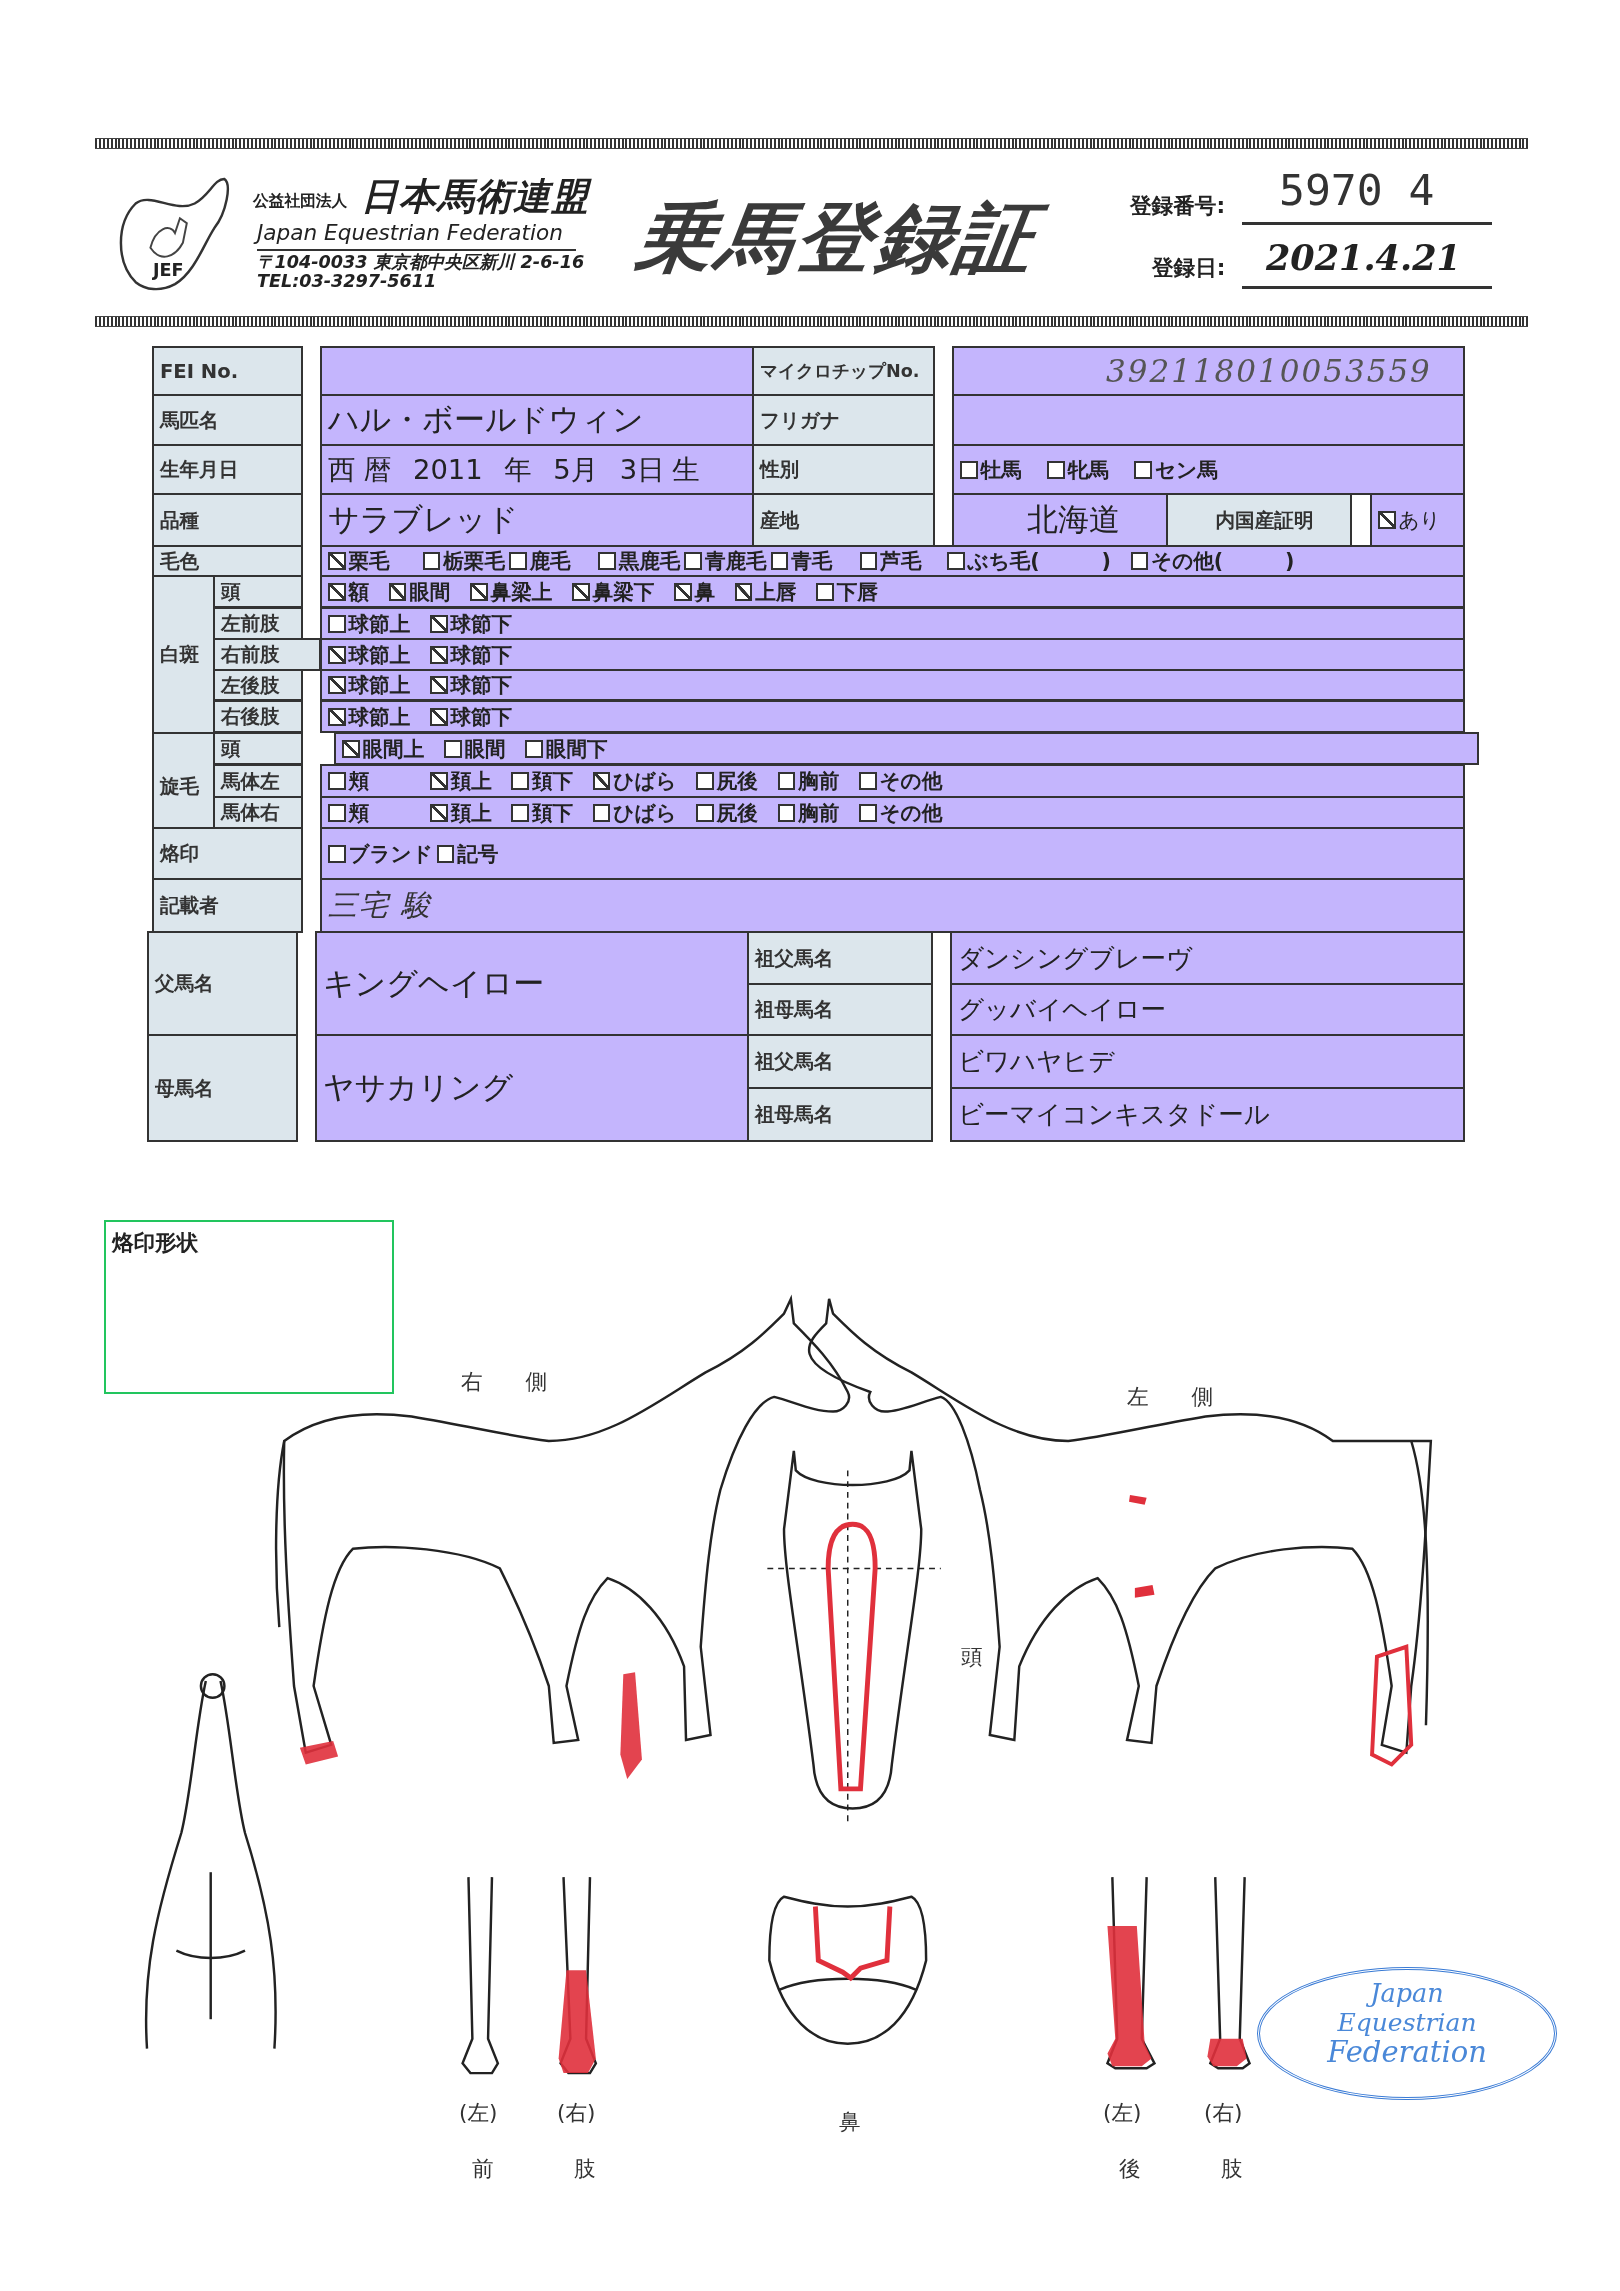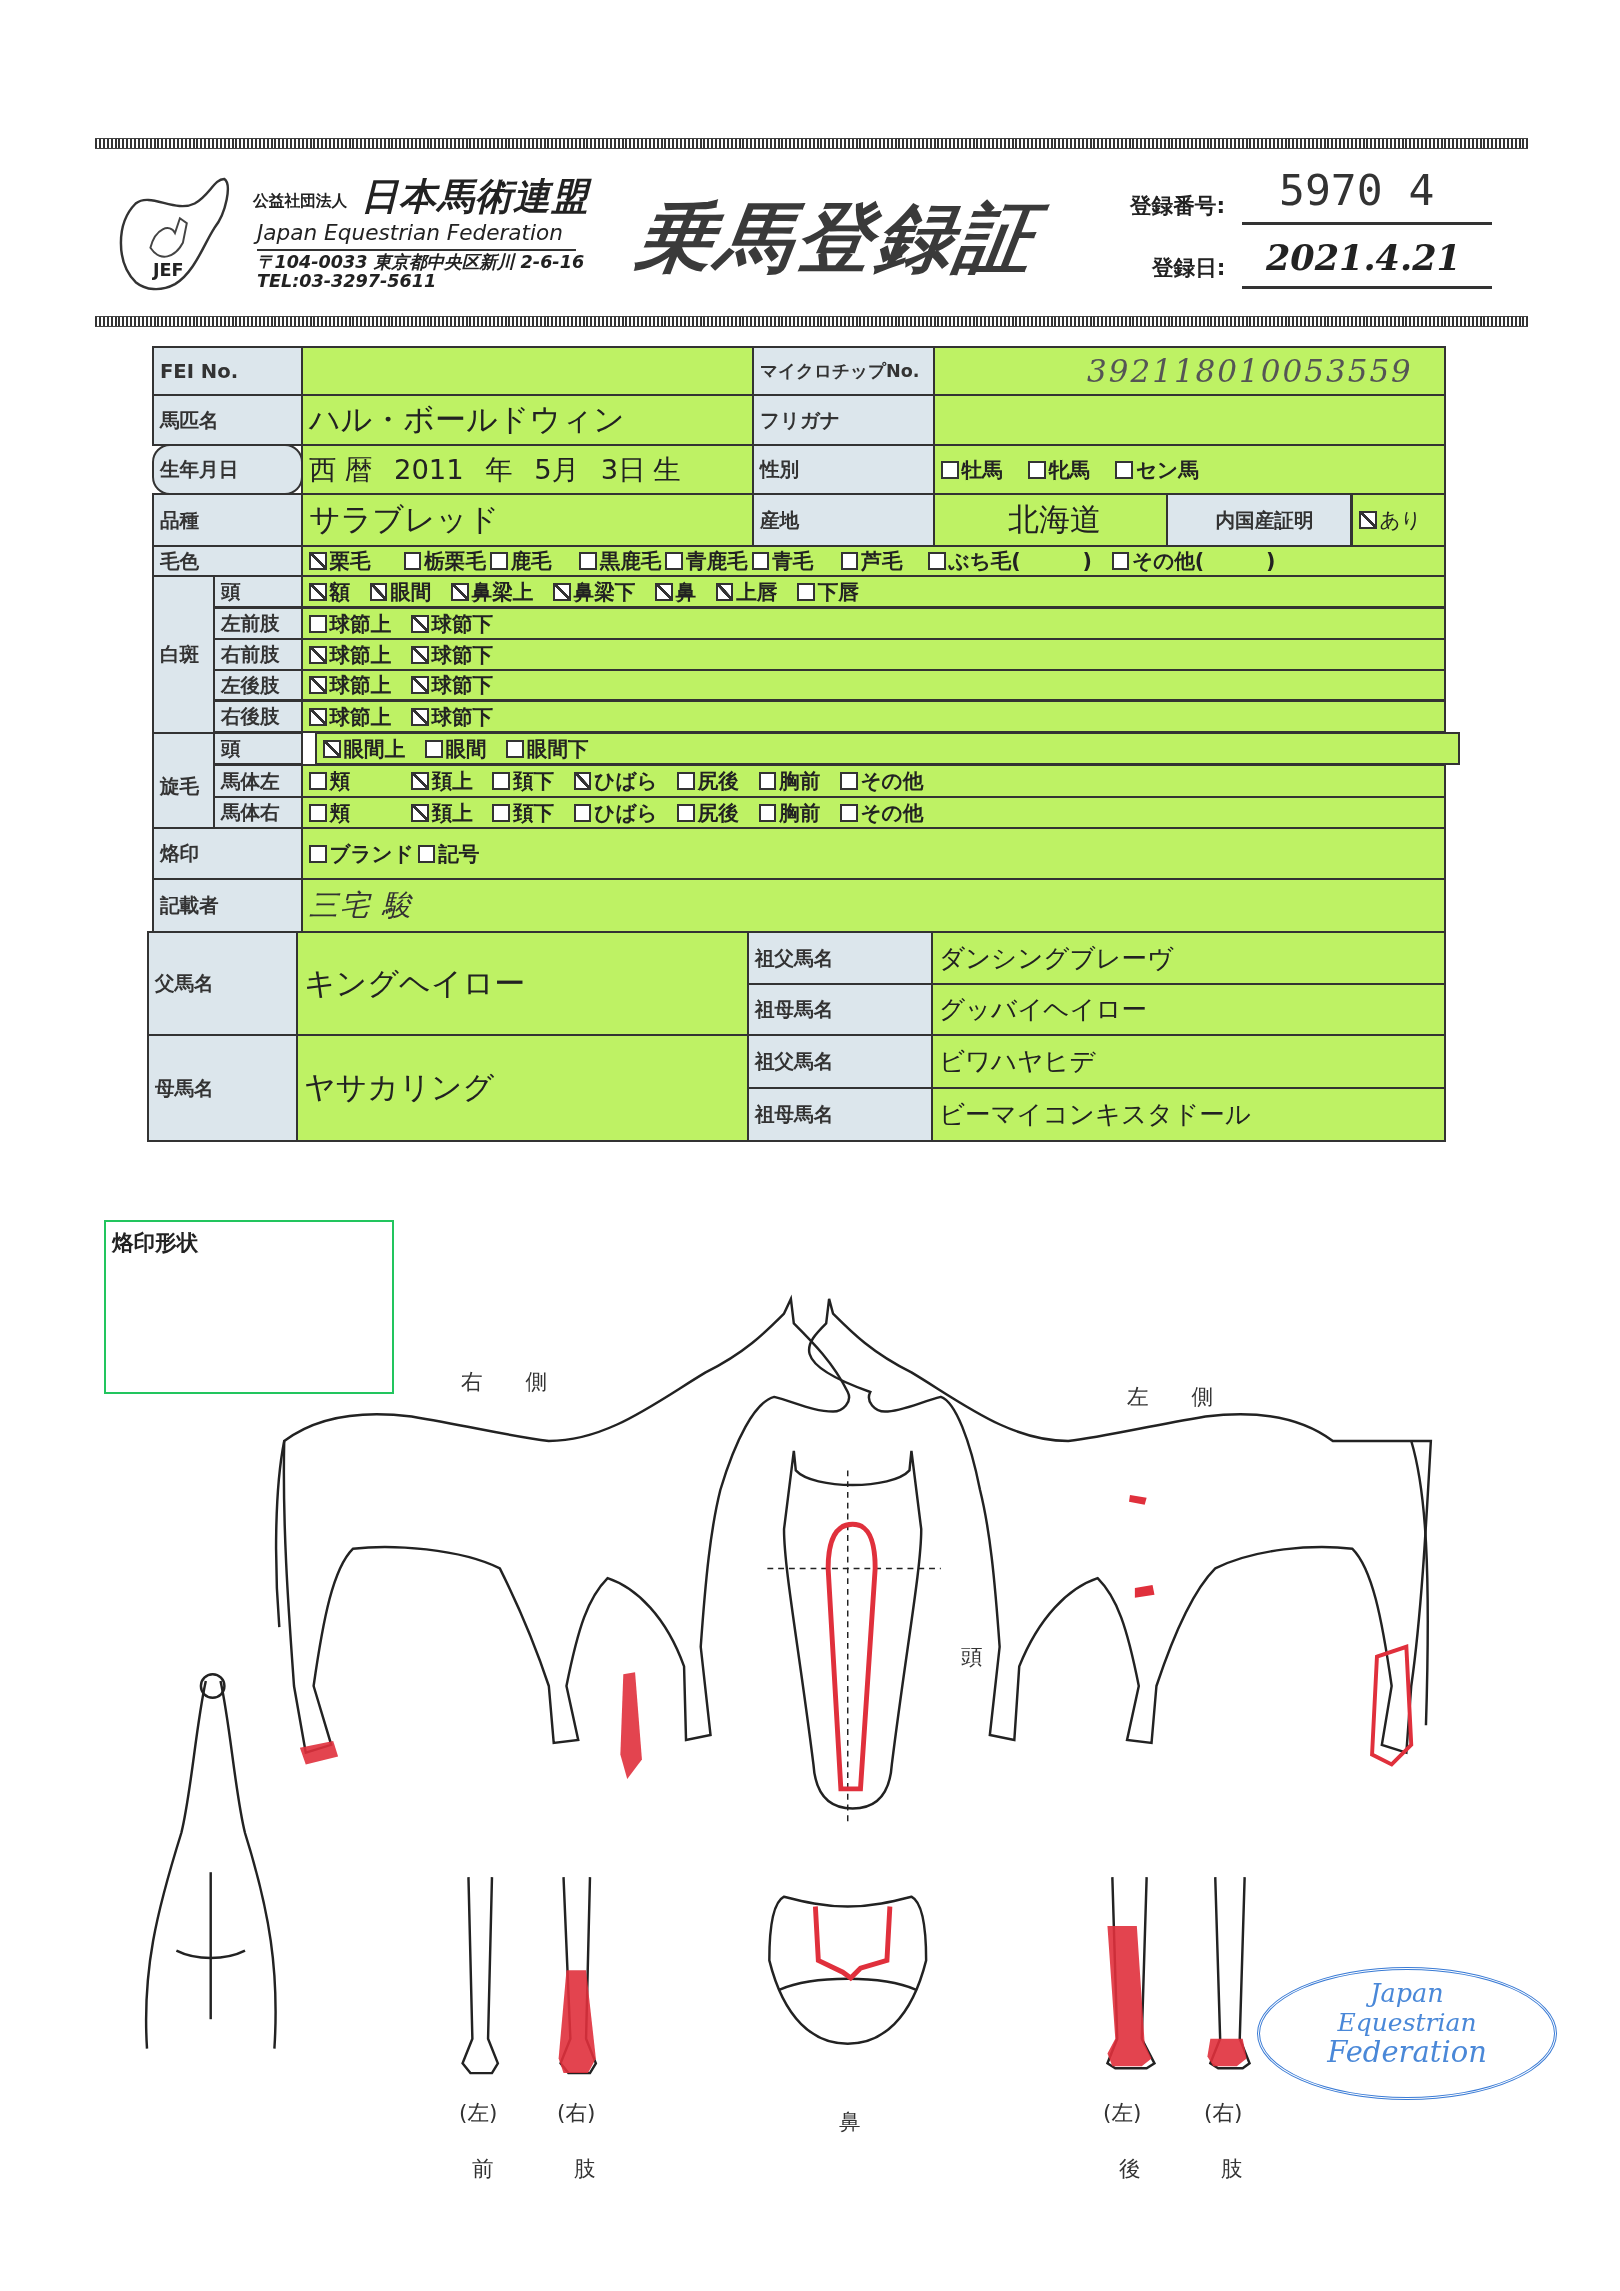--- a/index.html
+++ b/index.html
@@ -16,21 +16,21 @@
   .title { font-size:76px; font-weight:bold; font-style:italic; color:#3a3a3a; letter-spacing:3.9px;
            transform:skewX(-8deg); }
   .reg-label { font-size:21.6px; font-weight:bold; }
   .reg-val { font-family:"DejaVu Sans Mono","Liberation Mono",monospace; font-size:43px; color:#333; }
   .reg-date { font-family:"DejaVu Serif","Liberation Serif",serif; font-size:35px; font-style:italic; font-weight:bold; }
   .reg-line { position:absolute; height:2.9px; background:#333; }
 
   .cell { position:absolute; box-sizing:border-box; border:2px solid #333; overflow:hidden;
           display:flex; align-items:center; padding-left:5.9px; white-space:nowrap; }
   .lbl { background:#dce6ec; font-weight:bold; font-size:19.6px; color:#333; }
-  .val { background:#bef264; font-size:21.6px; }
+  .val { background:#c4b5fd; font-size:21.6px;margin-left:19px; }
   .big { font-size:31px; }
   .hand { font-family:"DejaVu Serif","Liberation Serif",serif; font-style:italic; color:#555; font-size:31px; letter-spacing:2px; }
   .opt { display:inline-block; margin-right:15.7px; font-weight:bold; font-size:20.6px; }
   .cb { display:inline-block; width:13.7px; height:13.7px; border:2px solid #333; margin-right:2.9px;
         vertical-align:-2px; position:relative; background:#fff; }
   .cb.on::after { content:""; position:absolute; left:-1px; top:-1px; width:15.7px; height:15.7px;
         background:linear-gradient(to top right, transparent 44%, #333 45%, #333 58%, transparent 59%); }
 
   .box { position:absolute; border:2px solid #22c55e; box-sizing:border-box; }
   .diag-lbl { position:absolute; font-size:21.6px; color:#333; letter-spacing:43px; }
@@ -72,21 +72,21 @@
 <div class="cell lbl" style="left:152px;top:346px;width:151px;height:50px;">FEI No.</div>
 <div class="cell val" style="left:301px;top:346px;width:453px;height:50px;"></div>
 <div class="cell lbl" style="left:752px;top:346px;width:183px;height:50px;font-size:17.6px;">マイクロチップNo.</div>
 <div class="cell val hand" style="left:933px;top:346px;width:513px;height:50px;padding-left:152px;">392118010053559</div>
 
 <div class="cell lbl" style="left:152px;top:394px;width:151px;height:52px;">馬匹名</div>
 <div class="cell val big" style="left:301px;top:394px;width:453px;height:52px;">ハル・ボールドウィン</div>
 <div class="cell lbl" style="left:752px;top:394px;width:183px;height:52px;">フリガナ</div>
 <div class="cell val" style="left:933px;top:394px;width:513px;height:52px;"></div>
 
-<div class="cell lbl" style="left:152px;top:444px;width:151px;height:51px;border-radius:18px;">生年月日</div>
+<div class="cell lbl" style="left:152px;top:444px;width:151px;height:51px;">生年月日</div>
 <div class="cell val" style="left:301px;top:444px;width:453px;height:51px;font-size:27.4px;">
   <span style="margin-right:21.6px;">西 暦</span>
   <span style="margin-right:21.6px;">2011</span>
   <span style="margin-right:21.6px;">年</span>
   <span style="margin-right:21.6px;">5月</span>
   <span style="margin-right:7.8px;">3日</span>
   <span>生</span>
 </div>
 <div class="cell lbl" style="left:752px;top:444px;width:183px;height:51px;">性別</div>
 <div class="cell val" style="left:933px;top:444px;width:513px;height:51px;">

